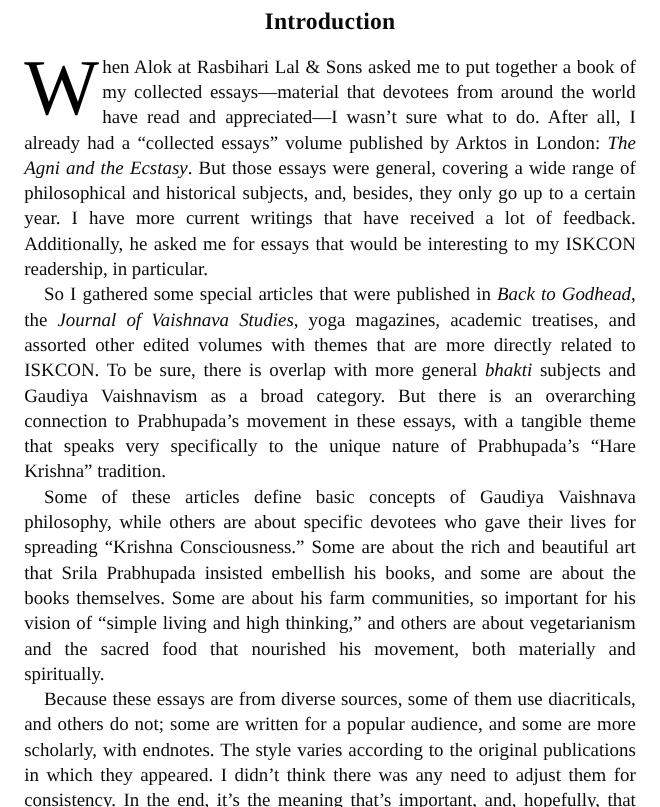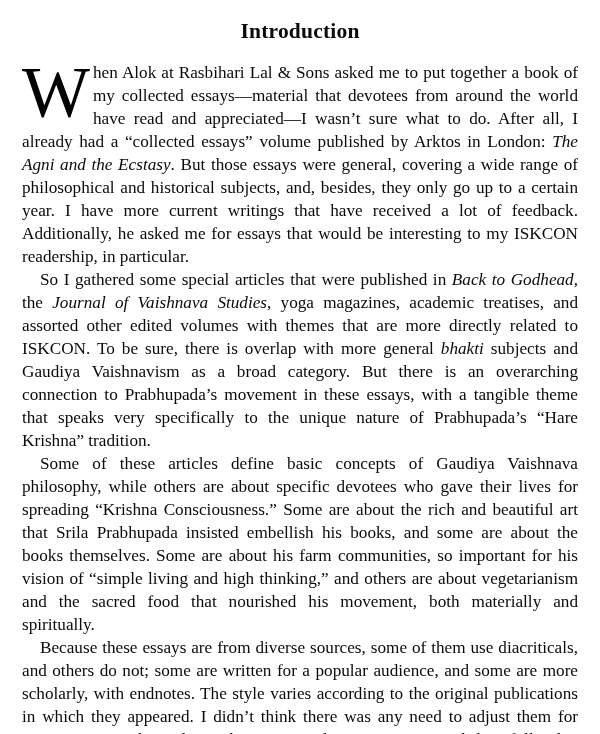--- a/index.html
+++ b/index.html
@@ -23,21 +23,21 @@
     box-sizing: border-box;
     padding: 0 22px 0 22px;
     background: #ffffff;
   }
 
   .chapter-title {
     text-align: center;
     font-weight: bold;
     font-size: 21.5px;
     letter-spacing: 0.2px;
-    margin: 12px;
+    margin: 0;
     padding-top: 6px;
     line-height: 26px;
     color: #0a0a0a;
   }
 
   .body-copy {
     margin-top: 17px;
   }
 
   p.para {

